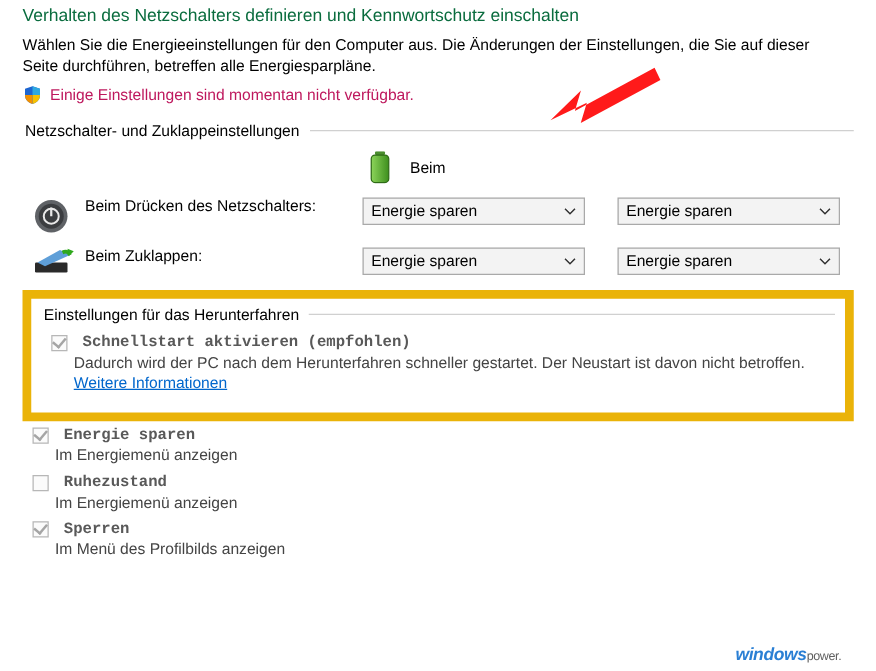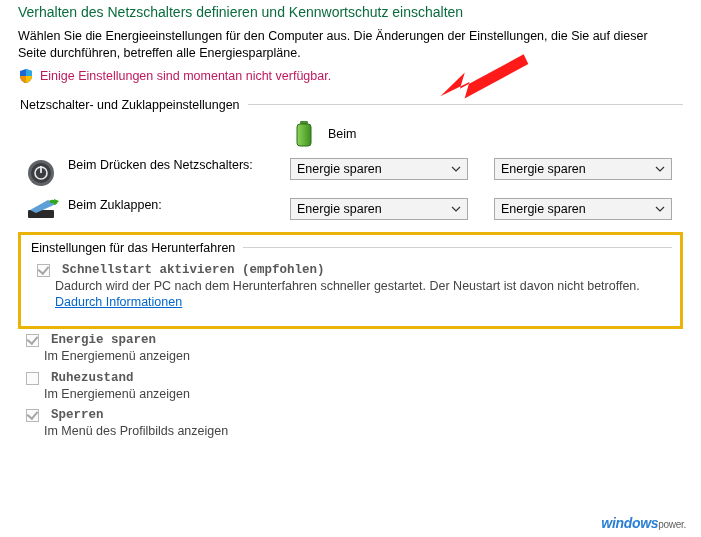--- a/index.html
+++ b/index.html
@@ -133,21 +133,21 @@
   }
   .sel:last-child { margin-right: 0; }
   .sel .chev {
     width: 14px; height: 14px;
     display: flex; align-items: center; justify-content: center;
   }
   .sel .chev svg { display: block; }
 
   
   .hl-box {
-    border: 3px solid #eab308;
+    border: 7px solid #eab308;
     margin-top: 10px;
     padding: 6px 8px 10px 8px;
   }
 
   
   .cb-container {
     padding-left: 8px;
   }
   .cb-item { margin: 4px 0 6px 0; }
   .cb-row {
@@ -187,21 +187,21 @@
     color: #444;
   }
   .cb-desc a {
     color: #0066cc;
     text-decoration: underline;
   }
 
   
   .watermark {
     position: absolute;
-    right: 15px;
+    right: 28px;
     bottom: 6px;
     font-size: 14px;
     font-weight: 700;
     font-style: italic;
     letter-spacing: -0.3px;
     margin-left: 32px;
   }
   .watermark .w1 { color: #2a7fd4; }
   .watermark .w2 { color: #606060; font-size: 10px; font-weight: 400; font-style: normal; }
 </style>
@@ -315,21 +315,21 @@
       <span class="section-head-label">Einstellungen für das Herunterfahren</span>
       <hr class="section-rule">
     </div>
     <div class="cb-container">
       <div class="cb-item">
         <div class="cb-row">
           <span class="cb-box checked disabled"></span>
           <span class="cb-label">Schnellstart aktivieren (empfohlen)</span>
         </div>
         <div class="cb-desc">
-          <span>Dadurch wird der PC nach dem Herunterfahren schneller gestartet. Der Neustart ist davon nicht betroffen. </span><a href="#">Dadurch Informationen</a>
+          <span>Dadurch wird der PC nach dem Herunterfahren schneller gestartet. Der Neustart ist davon nicht betroffen. </span><a href="#">Weitere Informationen</a>
         </div>
       </div>
     </div>
   </div>
 
   <div class="cb-container" style="margin-top:2px;">
     <div class="cb-item">
       <div class="cb-row">
         <span class="cb-box checked disabled"></span>
         <span class="cb-label">Energie sparen</span>

